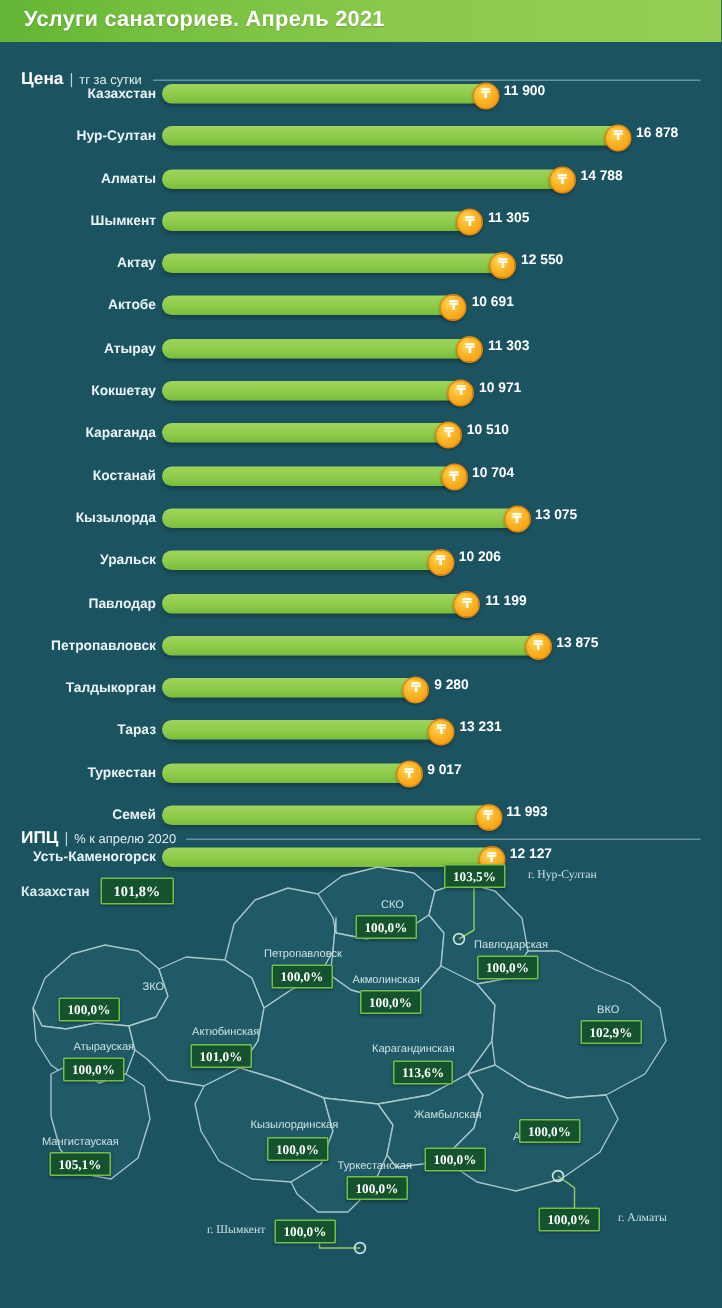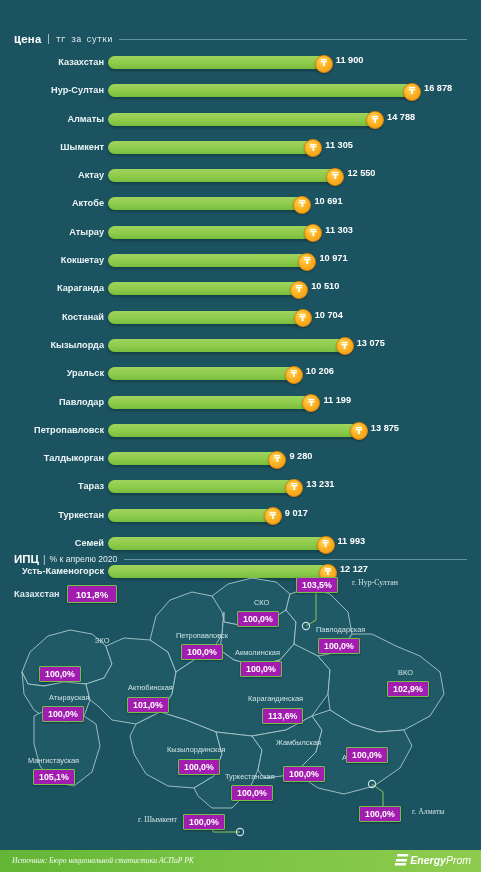--- a/index.html
+++ b/index.html
@@ -22,21 +22,21 @@
     text-shadow:0 1px 1px rgba(0,0,0,.18);
     white-space:nowrap;
   }
 
   
   .sec{position:absolute;left:14px;display:flex;align-items:center;width:453px;}
   .sec .big{color:#ffffff;font-size:11.5px;font-weight:bold;white-space:nowrap;}
   .sec .pipe{color:#b9d4d9;font-size:10px;margin:0 4px;}
   .sec .sub{color:#e3eef0;font-size:8.6px;white-space:nowrap;}
   .sec .rule{flex:1;height:1px;background:#7fa9b1;margin-left:7px;opacity:.75;}
-  #sec-price{top:33px;font-family:Liberation Mono, monospace;}
+  #sec-price{top:47px;}
   #sec-cpi{top:553px;}
 
   
   .chart{position:absolute;left:0;top:50px;width:481px;}
   .row{position:relative;height:28.3px;}
   .row-label{
     position:absolute;right:377px;top:7px;width:160px;text-align:right;
     color:#eaf4f6;font-size:9.2px;font-weight:bold;white-space:nowrap;
   }
   .track{position:absolute;left:108px;top:6px;height:13px;}
@@ -60,24 +60,25 @@
   .val{
     position:absolute;top:5px;color:#ffffff;font-size:9.2px;font-weight:bold;
     white-space:nowrap;
   }
 
   
   .kz-row{position:absolute;left:14px;top:585px;display:flex;align-items:center;}
   .kz-row .kz-label{color:#dbeaec;font-size:9.2px;font-weight:bold;margin-right:7px;}
 
   .badge{
-    display:inline-block;background:#a21caf;border:1.3px solid #74bf4a;
+    display:inline-block;background:#14532d;border:1.3px solid #74bf4a;
     color:#ffffff;font-size:9.6px;font-weight:bold;
     padding:2.5px 8px;border-radius:1px;white-space:nowrap;
     box-shadow:0 1px 2px rgba(0,0,0,.3);
+    font-family:Liberation Serif, serif;
   }
   .badge.sm{font-size:8.8px;padding:1.8px 5px;}
 
   .mapwrap{position:absolute;left:0;top:560px;width:481px;height:290px;}
   .mapsvg{position:absolute;left:0;top:0;}
 
   .mlab{position:absolute;color:#cfe2e4;font-size:7.4px;white-space:nowrap;}
   .mbadge{position:absolute;}
   .city{position:absolute;color:#cfe2e4;font-size:7.8px;white-space:nowrap;font-family:Liberation Serif, serif;}
 
@@ -101,20 +102,23 @@
     transform:skewX(-14deg);
   }
   .brand-name{color:#ffffff;font-size:10.5px;font-weight:bold;font-style:italic;}
   .brand-name i{font-weight:normal;}
 </style>
 </head>
 <body>
 
 <div class="page">
 
+  <div class="header">
+    <div class="header-title">Услуги санаториев.  Апрель 2021</div>
+  </div>
 
   <div class="sec" id="sec-price">
     <span class="big">Цена</span>
     <span class="pipe">|</span>
     <span class="sub">тг за сутки</span>
     <span class="rule"></span>
   </div>
 
   <div class="chart" id="bar-chart">
       <div class="row">
@@ -359,21 +363,21 @@
         <path d="M213 262 L213 272 L240 272"></path>
         <path d="M383 254 L383 232 L372 224"></path>
       </g>
       <g fill="none" stroke="#cfe2e4" stroke-width="1.1">
         <circle cx="306" cy="66" r="3.6"></circle>
         <circle cx="240" cy="272" r="3.6"></circle>
         <circle cx="372" cy="224" r="3.6"></circle>
       </g>
     </svg>
     <div id="map-labels">
-        <div class="mlab" style="left: 55px; top: 76px; padding-left: 40px;">ЗКО</div>
+        <div class="mlab" style="left: 55px; top: 93px; padding-left: 40px;">ЗКО</div>
         <div class="mbadge" style="left: 39px; top: 103px;"><span class="badge sm">100,0%</span></div>
         <div class="mlab" style="left: 49px; top: 133px;">Атырауская</div>
         <div class="mbadge" style="left: 42px; top: 143px;"><span class="badge sm">100,0%</span></div>
         <div class="mlab" style="left: 28px; top: 196px;">Мангистауская</div>
         <div class="mbadge" style="left: 33px; top: 206px;"><span class="badge sm">105,1%</span></div>
         <div class="mlab" style="left: 128px; top: 123px;">Актюбинская</div>
         <div class="mbadge" style="left: 127px; top: 134px;"><span class="badge sm">101,0%</span></div>
         <div class="mlab" style="left: 176px; top: 71px;">Петропавловск</div>
         <div class="mbadge" style="left: 181px; top: 81px;"><span class="badge sm">100,0%</span></div>
         <div class="mlab" style="left: 254px; top: 38px;">СКО</div>
@@ -396,20 +400,13 @@
         <div class="mbadge" style="left: 346px; top: 184px;"><span class="badge sm">100,0%</span></div>
         <div class="mbadge" style="left: 296px; top: 14px;"><span class="badge sm">103,5%</span></div>
         <div class="city" style="left: 352px; top: 18px;">г. Нур-Султан</div>
         <div class="mbadge" style="left: 183px; top: 251px;"><span class="badge sm">100,0%</span></div>
         <div class="city" style="left: 138px; top: 255px;">г. Шымкент</div>
         <div class="mbadge" style="left: 359px; top: 243px;"><span class="badge sm">100,0%</span></div>
         <div class="city" style="left: 412px; top: 247px;">г. Алматы</div>
       </div>
   </div>
 
-  <div class="footer">
-    <div class="src">Источник: Бюро национальной статистики АСПиР РК</div>
-    <div class="brand">
-      <span class="brand-mark"></span>
-      <span class="brand-name"><b>Energy</b><i>Prom</i></span>
-    </div>
-  </div>
 </div>
 
 </body></html>

